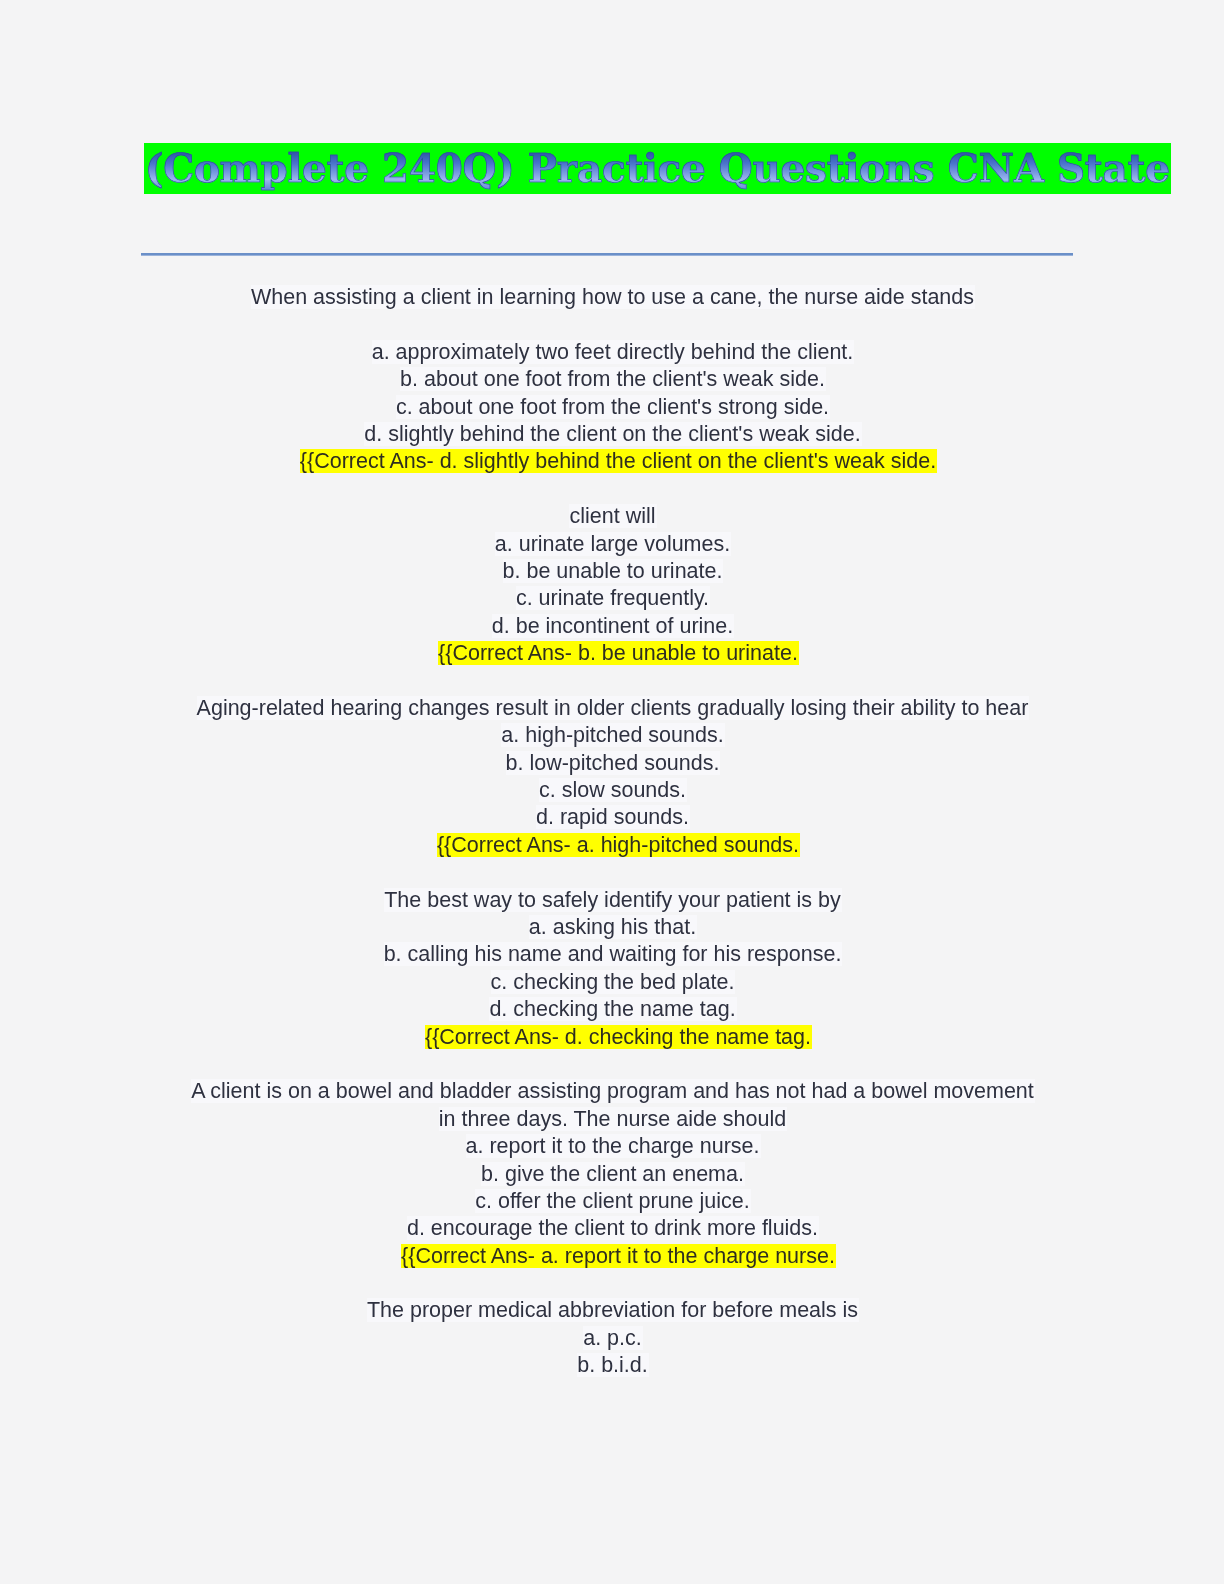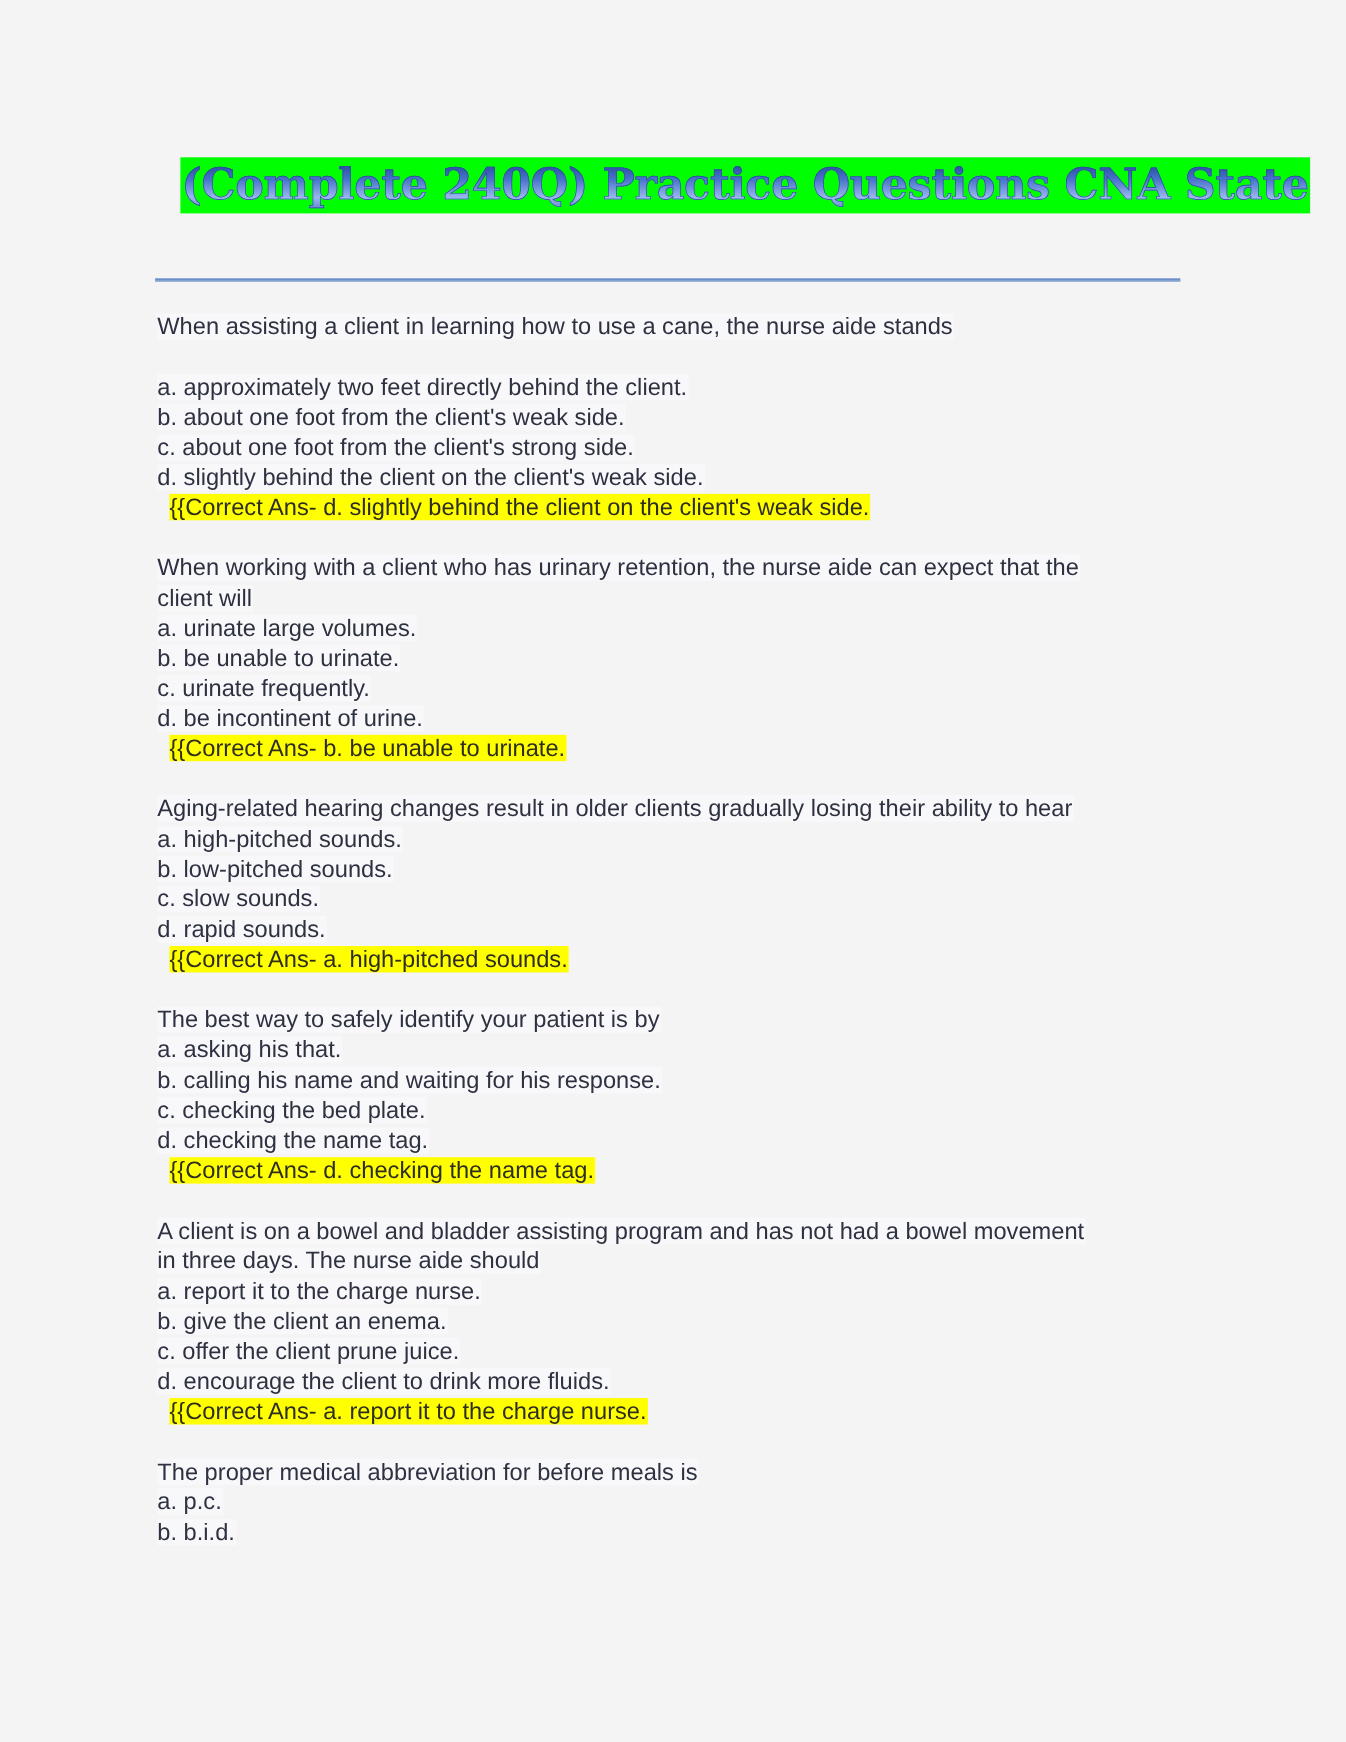--- a/index.html
+++ b/index.html
@@ -41,21 +41,21 @@
       padding: 0 1px;
       letter-spacing: -0.3px;
     }
     .title-line span {
       background: linear-gradient(180deg, #1e3f91 0%, #4a74cc 40%, #9ab6ee 75%, #5e82d4 100%);
       -webkit-background-clip: text;
       background-clip: text;
       color: transparent;
       -webkit-text-stroke: 0.6px #2a4a9a;
     }
-    .title-row { display: block; height: 51px; margin-left: 20px; }
+    .title-row { display: block; height: 51px; }
     .divider {
       position: absolute;
       left: 141px;
       top: 253px;
       width: 932px;
       height: 2px;
       background: #6a8fc8;
       border-bottom: 1px solid #9bb3da;
     }
     .content {
@@ -64,20 +64,21 @@
       top: 284px;
       width: 940px;
       color: #2e3140;
       font-size: 21.5px;
       line-height: 27.4px;
     }
     .line {
       display: block;
       height: 27.4px;
       white-space: nowrap;
+      text-align: center;
     }
     .line .t {
       background: #f8f8fb;
       padding-right: 1px;
     }
     .line.ans .t {
       background: #ffff00;
       color: #2e2e20;
       margin-left: 11px;
     }
@@ -101,21 +102,20 @@
       <span class="gap"></span>
       <span class="line"><span class="t">a. approximately two feet directly behind the client.</span></span>
       <span class="line"><span class="t">b. about one foot from the client's weak side.</span></span>
       <span class="line"><span class="t">c. about one foot from the client's strong side.</span></span>
       <span class="line"><span class="t">d. slightly behind the client on the client's weak side.</span></span>
       <span class="line ans"><span class="t">{{Correct Ans- d. slightly behind the client on the client's weak side.</span></span>
     </div>
     <span class="gap"></span>
 
     <div>
-      <span class="line"><span class="t">When working with a client who has urinary retention, the nurse aide can expect that the</span></span>
       <span class="line"><span class="t">client will</span></span>
       <span class="line"><span class="t">a. urinate large volumes.</span></span>
       <span class="line"><span class="t">b. be unable to urinate.</span></span>
       <span class="line"><span class="t">c. urinate frequently.</span></span>
       <span class="line"><span class="t">d. be incontinent of urine.</span></span>
       <span class="line ans"><span class="t">{{Correct Ans- b. be unable to urinate.</span></span>
     </div>
     <span class="gap"></span>
 
     <div>

